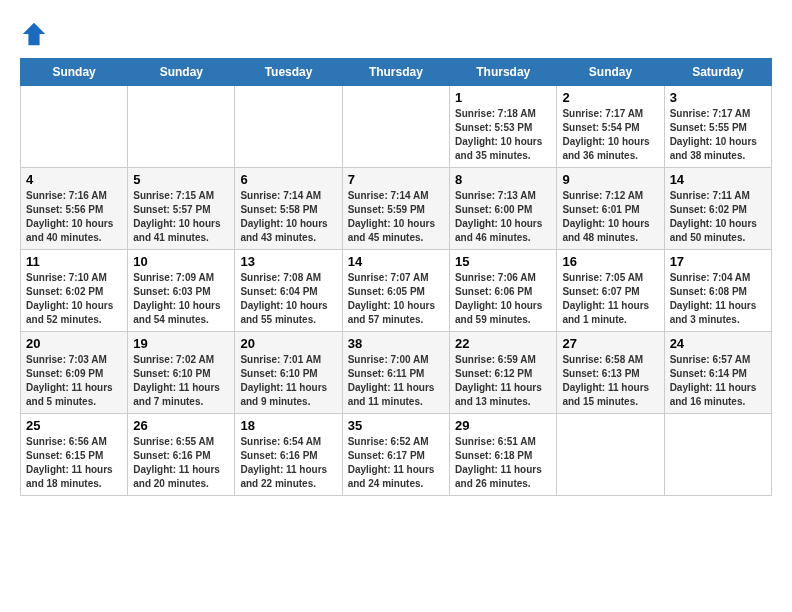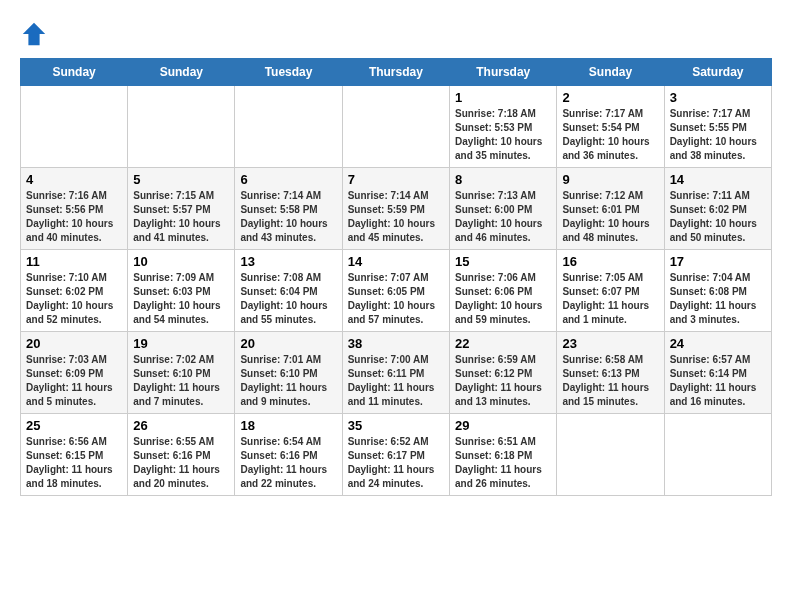--- a/index.html
+++ b/index.html
@@ -212,21 +212,21 @@
         </td>
         <td>
           <span class="day-number">38</span>
           <div class="day-info">Sunrise: 7:00 AM<br>Sunset: 6:11 PM<br>Daylight: 11 hours and 11 minutes.</div>
         </td>
         <td>
           <span class="day-number">22</span>
           <div class="day-info">Sunrise: 6:59 AM<br>Sunset: 6:12 PM<br>Daylight: 11 hours and 13 minutes.</div>
         </td>
         <td>
-          <span class="day-number">23</span>
+          <span class="day-number">27</span>
           <div class="day-info">Sunrise: 6:58 AM<br>Sunset: 6:13 PM<br>Daylight: 11 hours and 15 minutes.</div>
         </td>
         <td>
           <span class="day-number">24</span>
           <div class="day-info">Sunrise: 6:57 AM<br>Sunset: 6:14 PM<br>Daylight: 11 hours and 16 minutes.</div>
         </td>
       </tr>
       <tr>
         <td>
           <span class="day-number">25</span>

